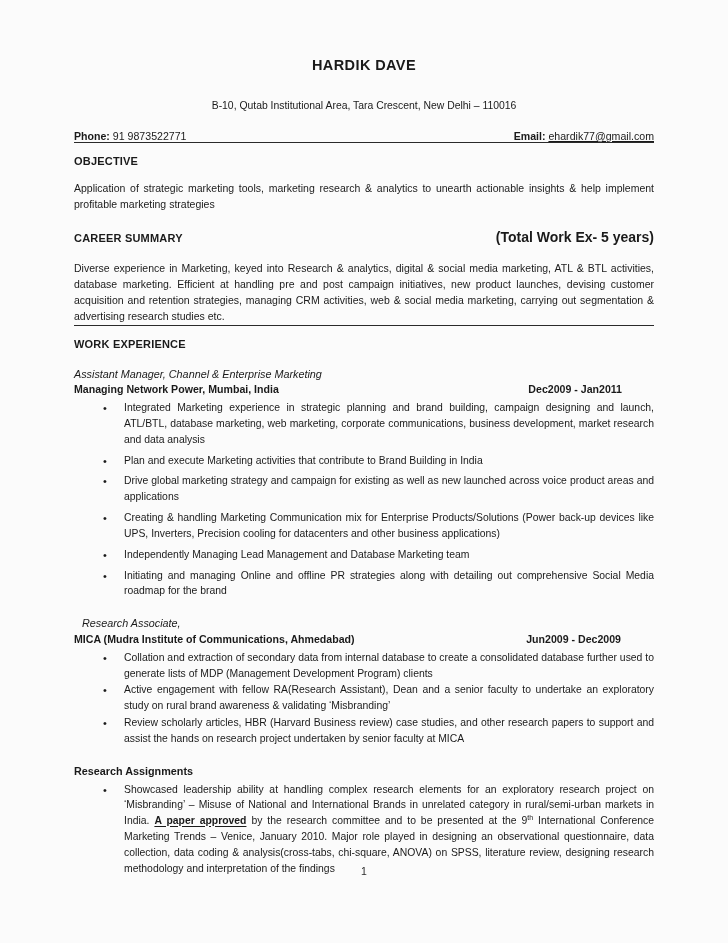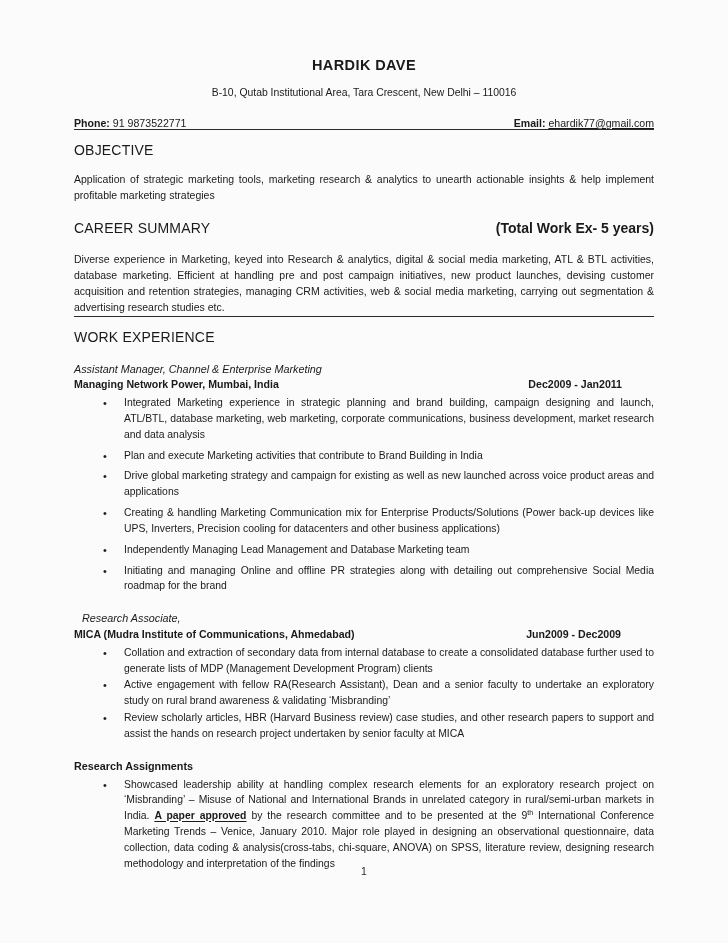--- a/index.html
+++ b/index.html
@@ -36,21 +36,21 @@
     text-align: center;
     font-size: 14.5px;
     font-weight: bold;
     letter-spacing: 0.4px;
     margin-top: 57px;
     line-height: 1.2;
   }
   .address {
     text-align: center;
     font-size: 10.4px;
-    margin-top: 12px;
+    margin-top: 25px;
     line-height: 1.3;
   }
   .contact-row {
     display: flex;
     justify-content: space-between;
     align-items: flex-end;
     font-size: 10.6px;
     margin-top: 17px;
   }
   .contact-label { font-weight: bold; }
@@ -65,22 +65,22 @@
     border: 0;
     border-top: 1.3px solid #2a2a2a;
     margin: 0;
     height: 0;
   }
   .rule-objective { margin-top: 12px; }
   .rule-work { margin-top: 14px; }
 
   
   .section-title {
-    font-size: 14px;
-    font-weight: normal;
+    font-size: 11px;
+    font-weight: bold;
     letter-spacing: 0.2px;
     margin-top: 12px;
   }
   .section-title-row {
     display: flex;
     justify-content: space-between;
     align-items: baseline;
     margin-top: 16px;
   }
   .section-title-row .section-title { margin-top: 0; }

